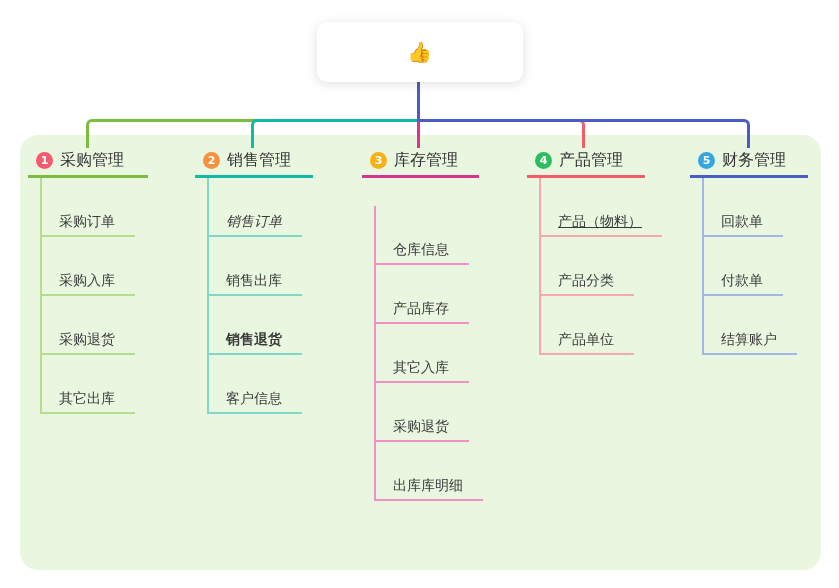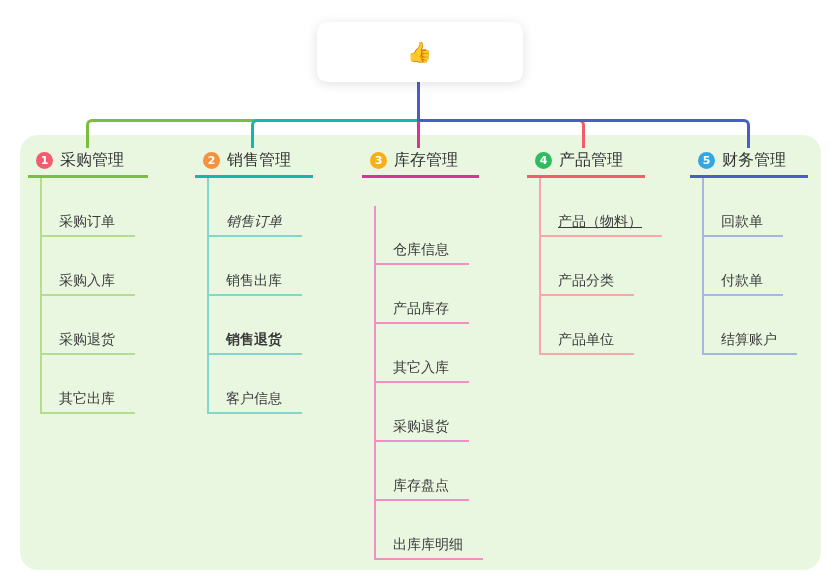--- a/index.html
+++ b/index.html
@@ -107,23 +107,20 @@
           <div class="child">
             <span style="border-bottom-color: rgb(240, 144, 197);">产品库存</span>
           </div>
           <div class="child">
             <span style="border-bottom-color: rgb(240, 144, 197);">其它入库</span>
           </div>
           <div class="child">
             <span style="border-bottom-color: rgb(240, 144, 197);">采购退货</span>
           </div>
           <div class="child">
-            <span style="border-bottom-color: rgb(240, 144, 197);">库存盘点</span>
-          </div>
-          <div class="child">
             <span style="border-bottom-color: rgb(240, 144, 197);">出库库明细</span>
           </div>
         </div>
       </div>
       <div class="branch" style="left: 527px; width: 118px;">
         <div class="branch-header" style="border-bottom-color: rgb(242, 92, 107);">
           <span class="badge" style="background: rgb(45, 189, 94);">4</span>
           <span>产品管理</span>
         </div>
         <div class="children" style="border-left-color: rgb(249, 166, 173);">

